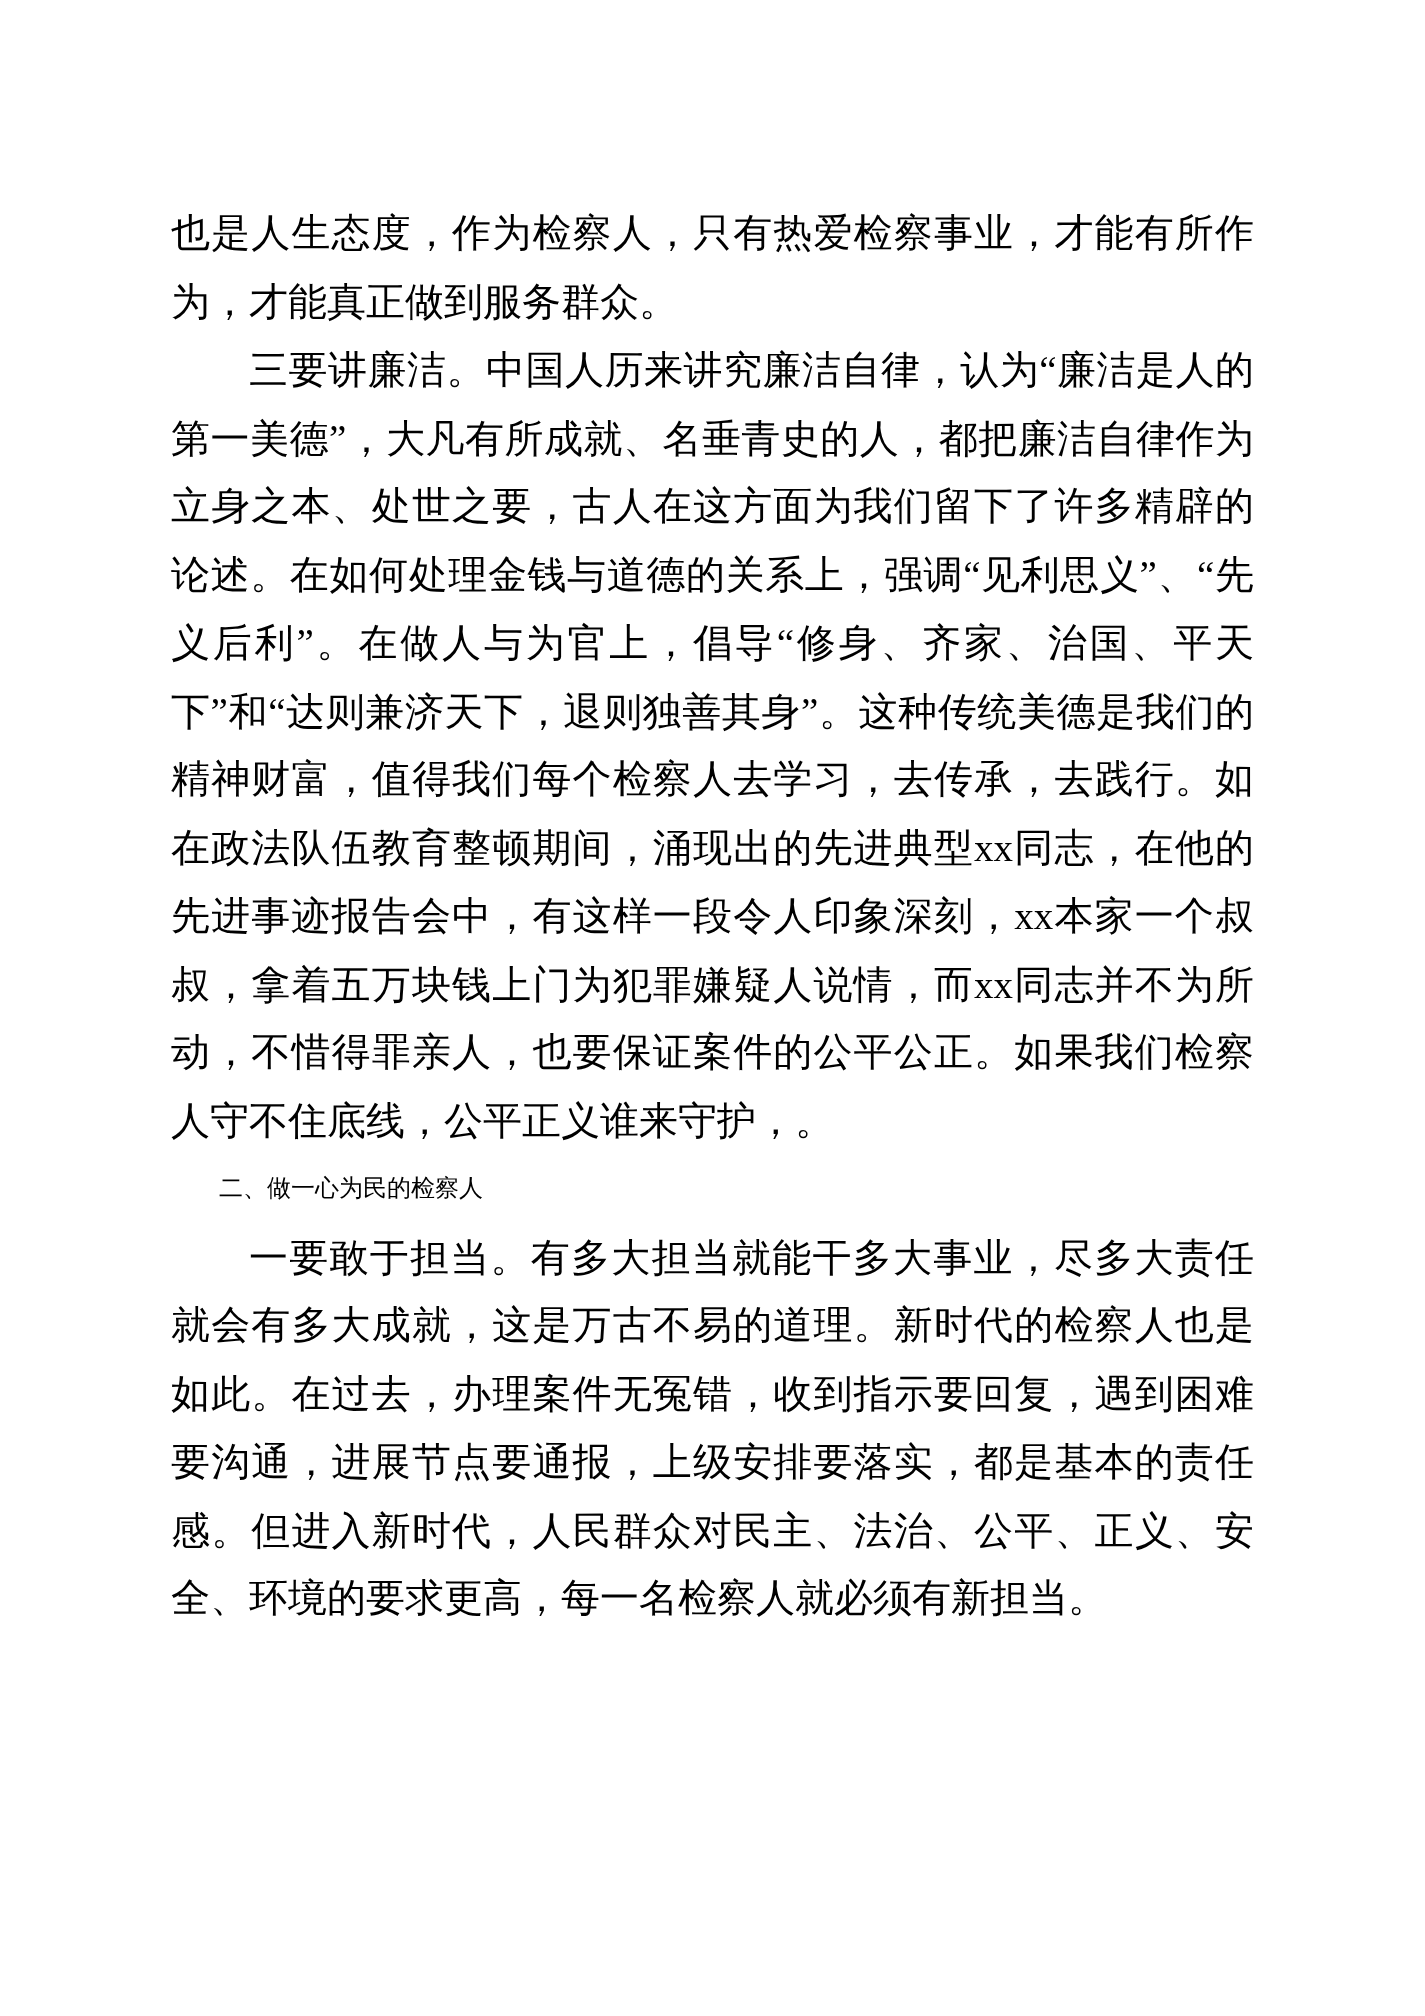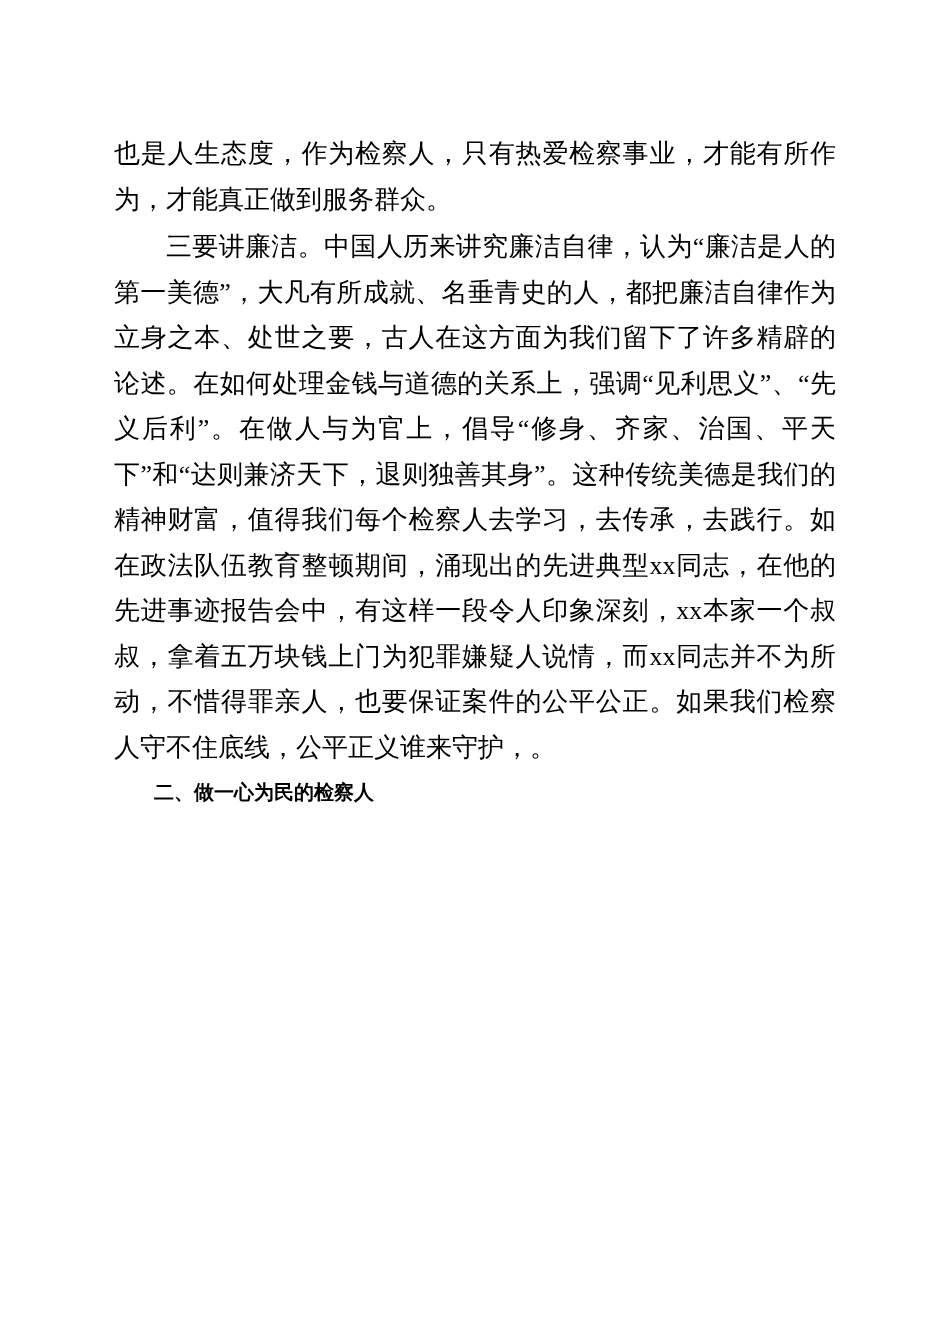--- a/index.html
+++ b/index.html
@@ -25,31 +25,31 @@
     margin: 0;
     font-size: 26px;
     line-height: 45.5px;
     text-align: justify;
     text-justify: inter-ideograph;
     text-indent: 2em;
     word-break: break-all;
   }
   .no-indent {
     text-indent: 0;
-    font-family: Liberation Mono, monospace;
   }
   .heading {
     margin: 0;
-    font-size: 20px;
+    font-size: 16px;
     line-height: 45.5px;
-    font-weight: bold;
+    font-weight: normal;
     text-indent: 2em;
     font-family: "Liberation Sans", "DejaVu Sans", sans-serif;
   }
 </style>
 </head>
 <body>
 
 <div class="page">
   <p class="body-para no-indent">也是人生态度，作为检察人，只有热爱检察事业，才能有所作为，才能真正做到服务群众。</p>
   <p class="body-para">三要讲廉洁。中国人历来讲究廉洁自律，认为“廉洁是人的第一美德”，大凡有所成就、名垂青史的人，都把廉洁自律作为立身之本、处世之要，古人在这方面为我们留下了许多精辟的论述。在如何处理金钱与道德的关系上，强调“见利思义”、“先义后利”。在做人与为官上，倡导“修身、齐家、治国、平天下”和“达则兼济天下，退则独善其身”。这种传统美德是我们的精神财富，值得我们每个检察人去学习，去传承，去践行。如在政法队伍教育整顿期间，涌现出的先进典型xx同志，在他的先进事迹报告会中，有这样一段令人印象深刻，xx本家一个叔叔，拿着五万块钱上门为犯罪嫌疑人说情，而xx同志并不为所动，不惜得罪亲人，也要保证案件的公平公正。如果我们检察人守不住底线，公平正义谁来守护，。</p>
   <h2 class="heading">二、做一心为民的检察人</h2>
+  <p class="body-para">一要敢于担当。有多大担当就能干多大事业，尽多大责任就会有多大成就，这是万古不易的道理。新时代的检察人也是如此。在过去，办理案件无冤错，收到指示要回复，遇到困难要沟通，进展节点要通报，上级安排要落实，都是基本的责任感。但进入新时代，人民群众对民主、法治、公平、正义、安全、环境的要求更高，每一名检察人就必须有新担当。</p>
 </div>
 
 </body></html>

